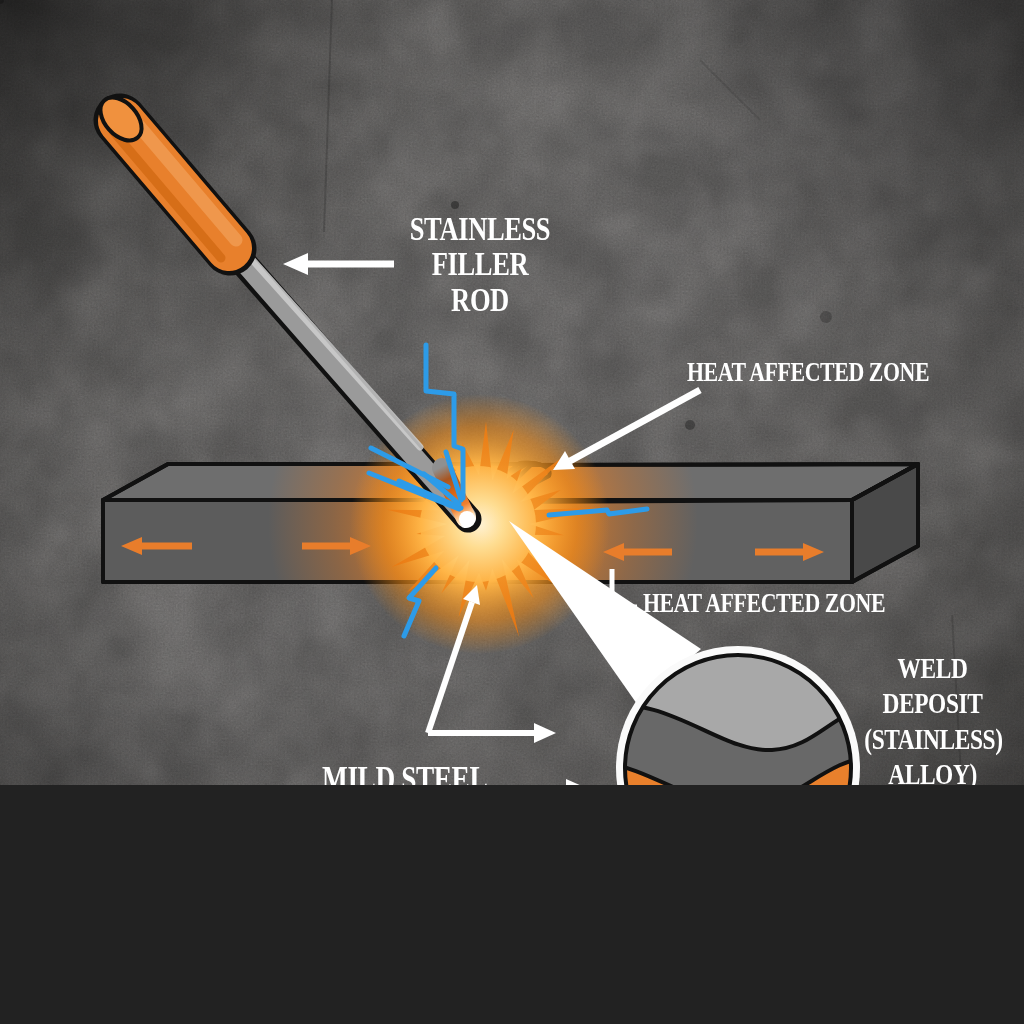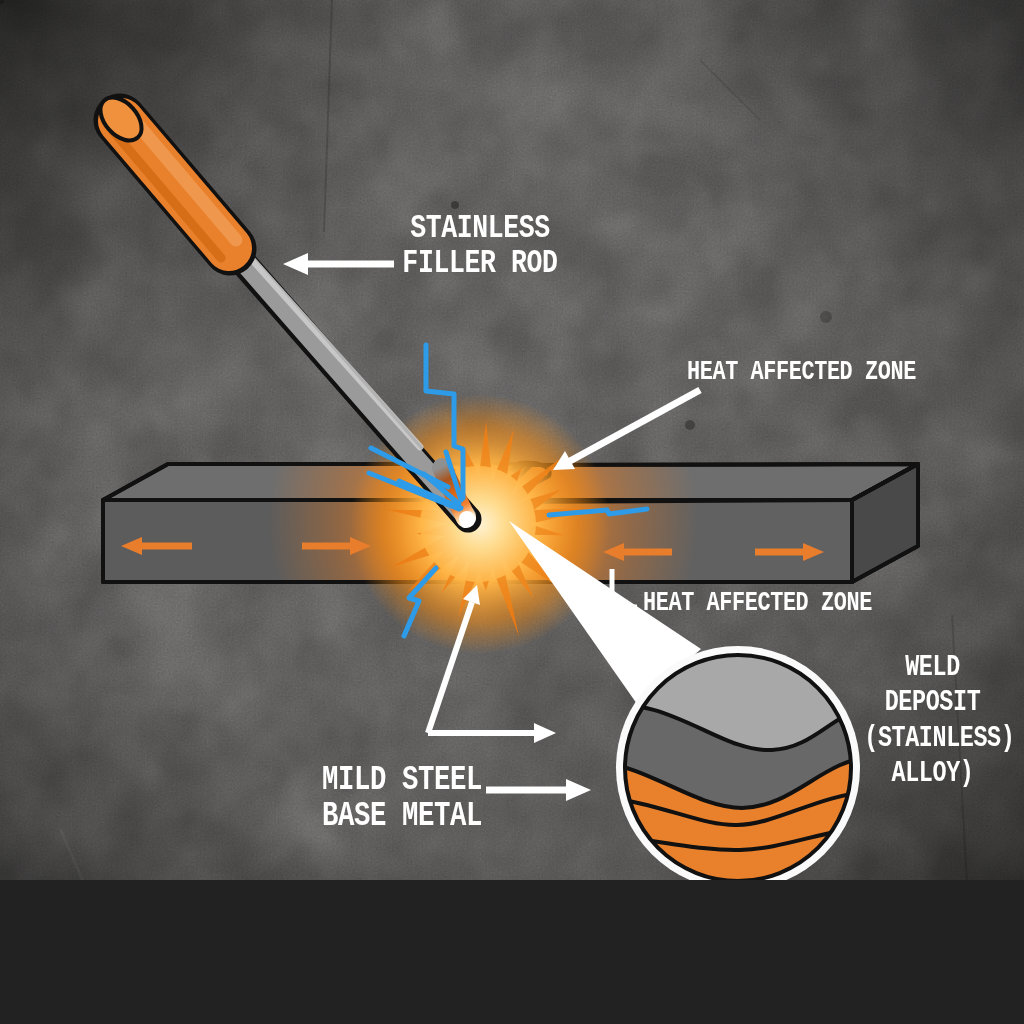--- a/index.html
+++ b/index.html
@@ -1,17 +1,17 @@
 <!DOCTYPE html>
 <html><head>
 <meta charset="utf-8">
 <style>
   html,body{margin:0;padding:0;background:#222;}
-  .stage{position:relative;width:1024px;height:880px;overflow:hidden;
-         font-family:Liberation Mono, monospace;}
+  .stage{position:relative;width:1024px;height:785px;overflow:hidden;
+         font-family:Liberation Serif, serif;}
   .stage svg{position:absolute;left:0;top:0;}
   .label{position:absolute;color:#fff;font-weight:bold;white-space:pre-line;
          letter-spacing:-0.5px;transform:scaleX(0.78);transform-origin:0 0;
          line-height:1.04;}
   .label.center{text-align:center;transform-origin:50% 0;}
   .lbl-filler{left:380px;top:211px;width:200px;font-size:34px;}
   .lbl-haz-top{left:687px;top:357px;font-size:28px;}
   .lbl-haz-bottom{left:643px;top:588px;font-size:28px;}
   .lbl-base{left:322px;top:762px;font-size:35px;}
   .lbl-weld{left:845px;top:650px;width:175px;font-size:30px;line-height:1.18;}

